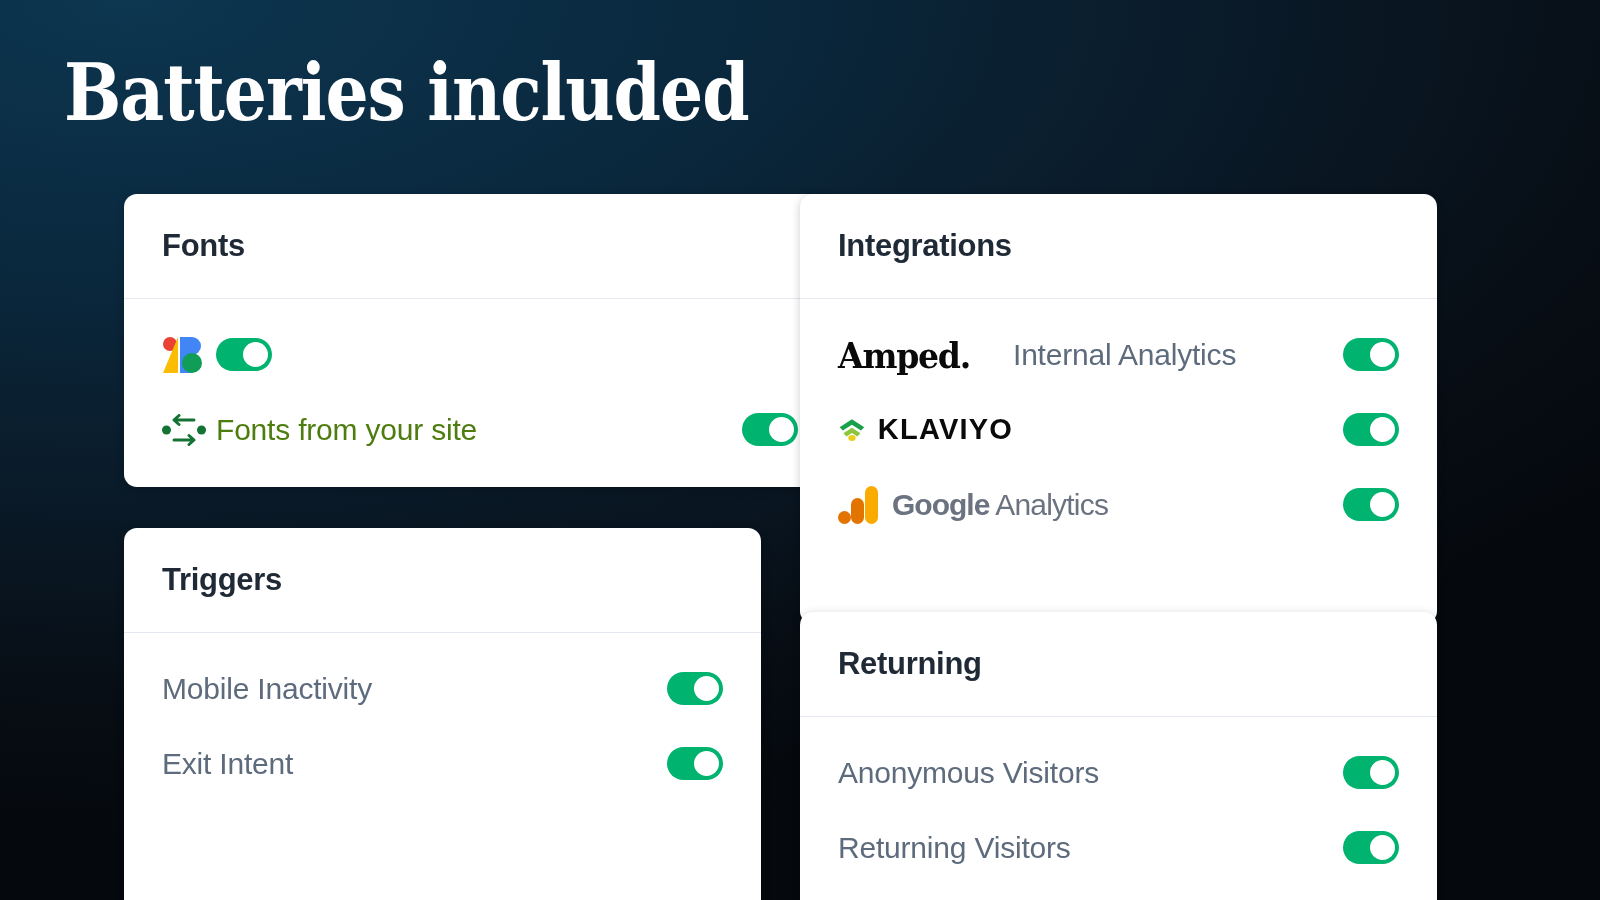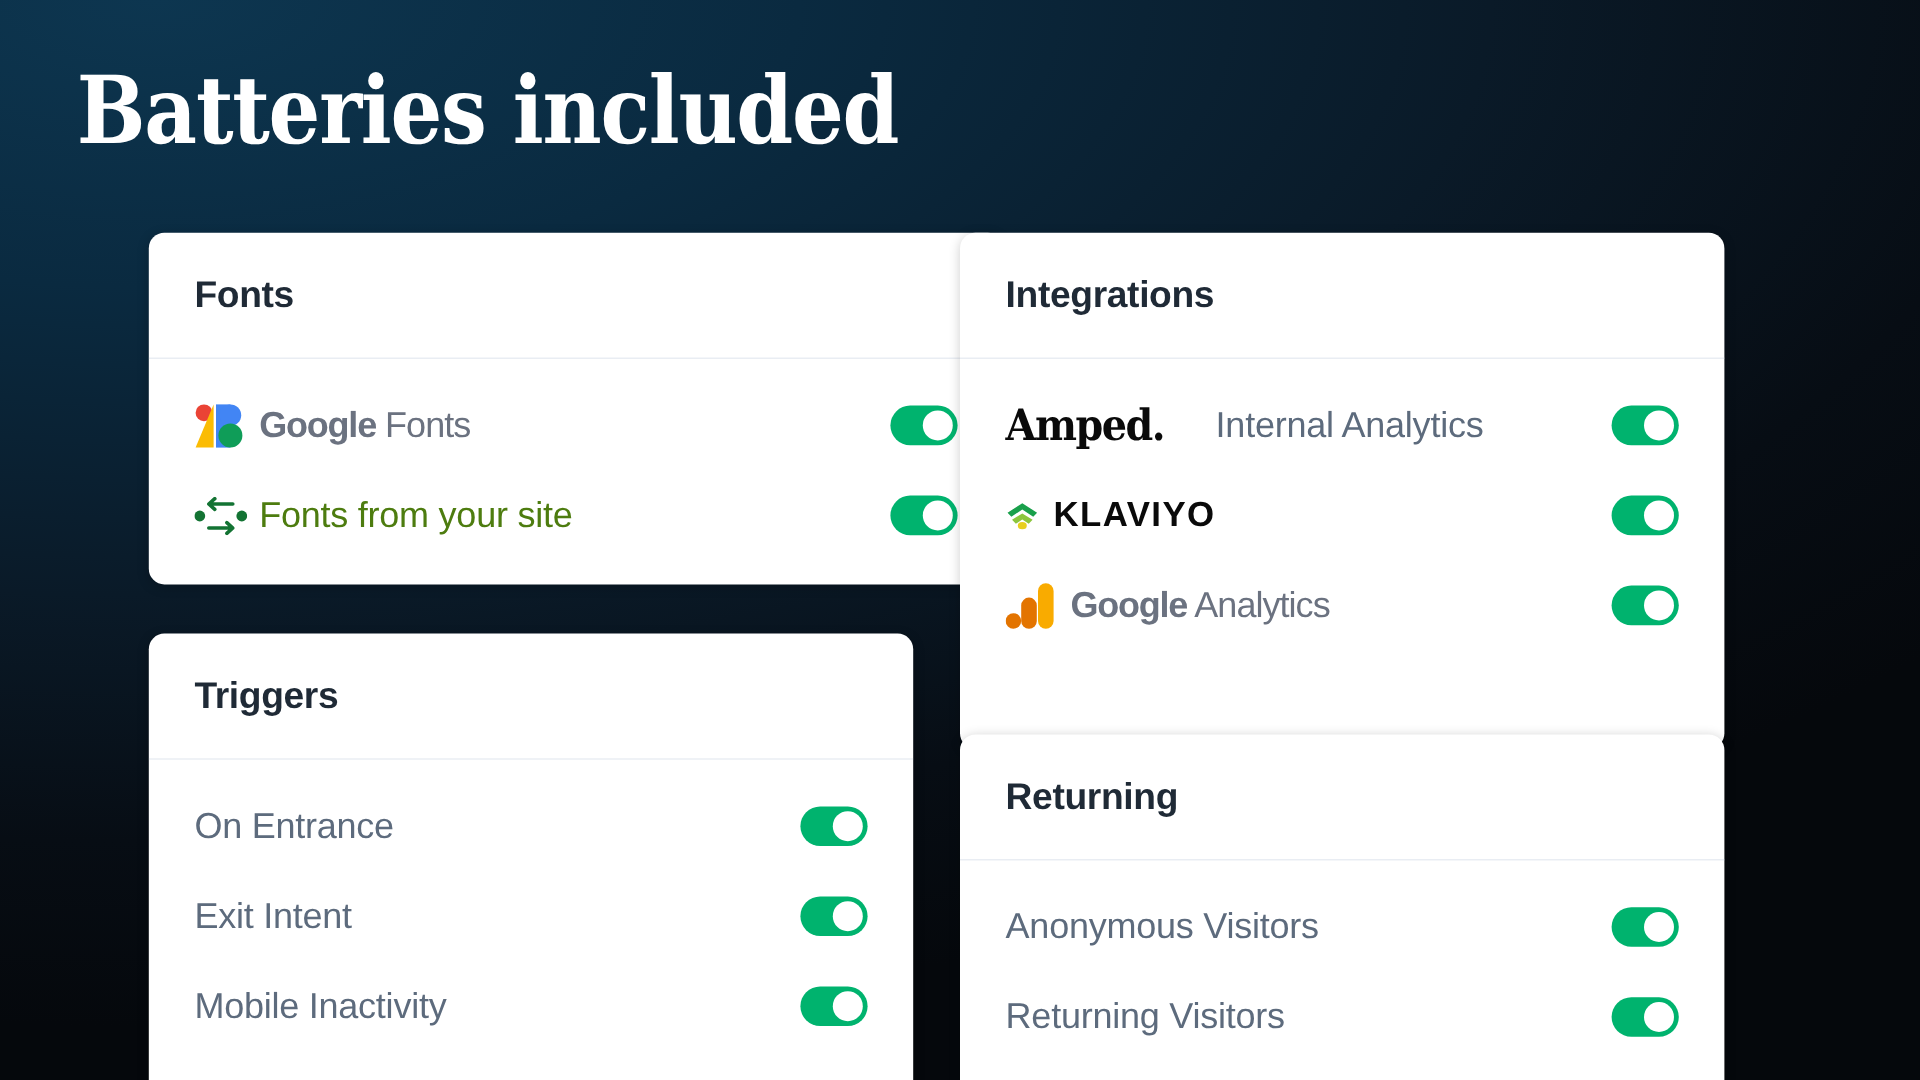--- a/index.html
+++ b/index.html
@@ -165,23 +165,20 @@
     <div class="row">
       <span class="row-icon">
         <svg class="logo-svg" width="44" height="40" viewBox="0 0 44 40">
           <circle cx="8" cy="9" r="7" fill="#ea4335"></circle>
           <polygon points="16,2 16,38 1,38" fill="#fbbc04"></polygon>
           <rect x="18" y="2" width="12" height="36" fill="#4285f4"></rect>
           <circle cx="30" cy="11" r="9" fill="#4285f4"></circle>
           <circle cx="30" cy="28" r="10" fill="#0f9d58"></circle>
         </svg>
       </span>
-      <span class="row-label">
-        <span class="g-word"><b>Google</b> <span>Fonts</span></span>
-      </span>
       <span class="toggle">
           <span class="knob"></span>
         </span>
     </div>
 
     <div class="row">
       <span class="row-icon">
         <svg class="logo-svg" width="44" height="32" viewBox="0 0 44 32">
           <circle cx="4.5" cy="16" r="4.5" fill="#137333"></circle>
           <circle cx="39.5" cy="16" r="4.5" fill="#137333"></circle>
@@ -198,36 +195,30 @@
   </div>
 </div>
 
 <div class="card" id="card-triggers">
   <div class="card-header">
     <div class="card-title">Triggers</div>
   </div>
   <div class="card-divider"></div>
   <div class="card-body">
 
-    <div class="row">
-      <span class="row-label slate">On Entrance</span>
+
+    <div class="row">
+      <span class="row-label slate">Mobile Inactivity</span>
       <span class="toggle">
           <span class="knob"></span>
         </span>
     </div>
 
     <div class="row">
       <span class="row-label slate">Exit Intent</span>
-      <span class="toggle">
-          <span class="knob"></span>
-        </span>
-    </div>
-
-    <div class="row">
-      <span class="row-label slate">Mobile Inactivity</span>
       <span class="toggle">
           <span class="knob"></span>
         </span>
     </div>
 
   </div>
 </div>
 
 <div class="card" id="card-integrations">
   <div class="card-header">

